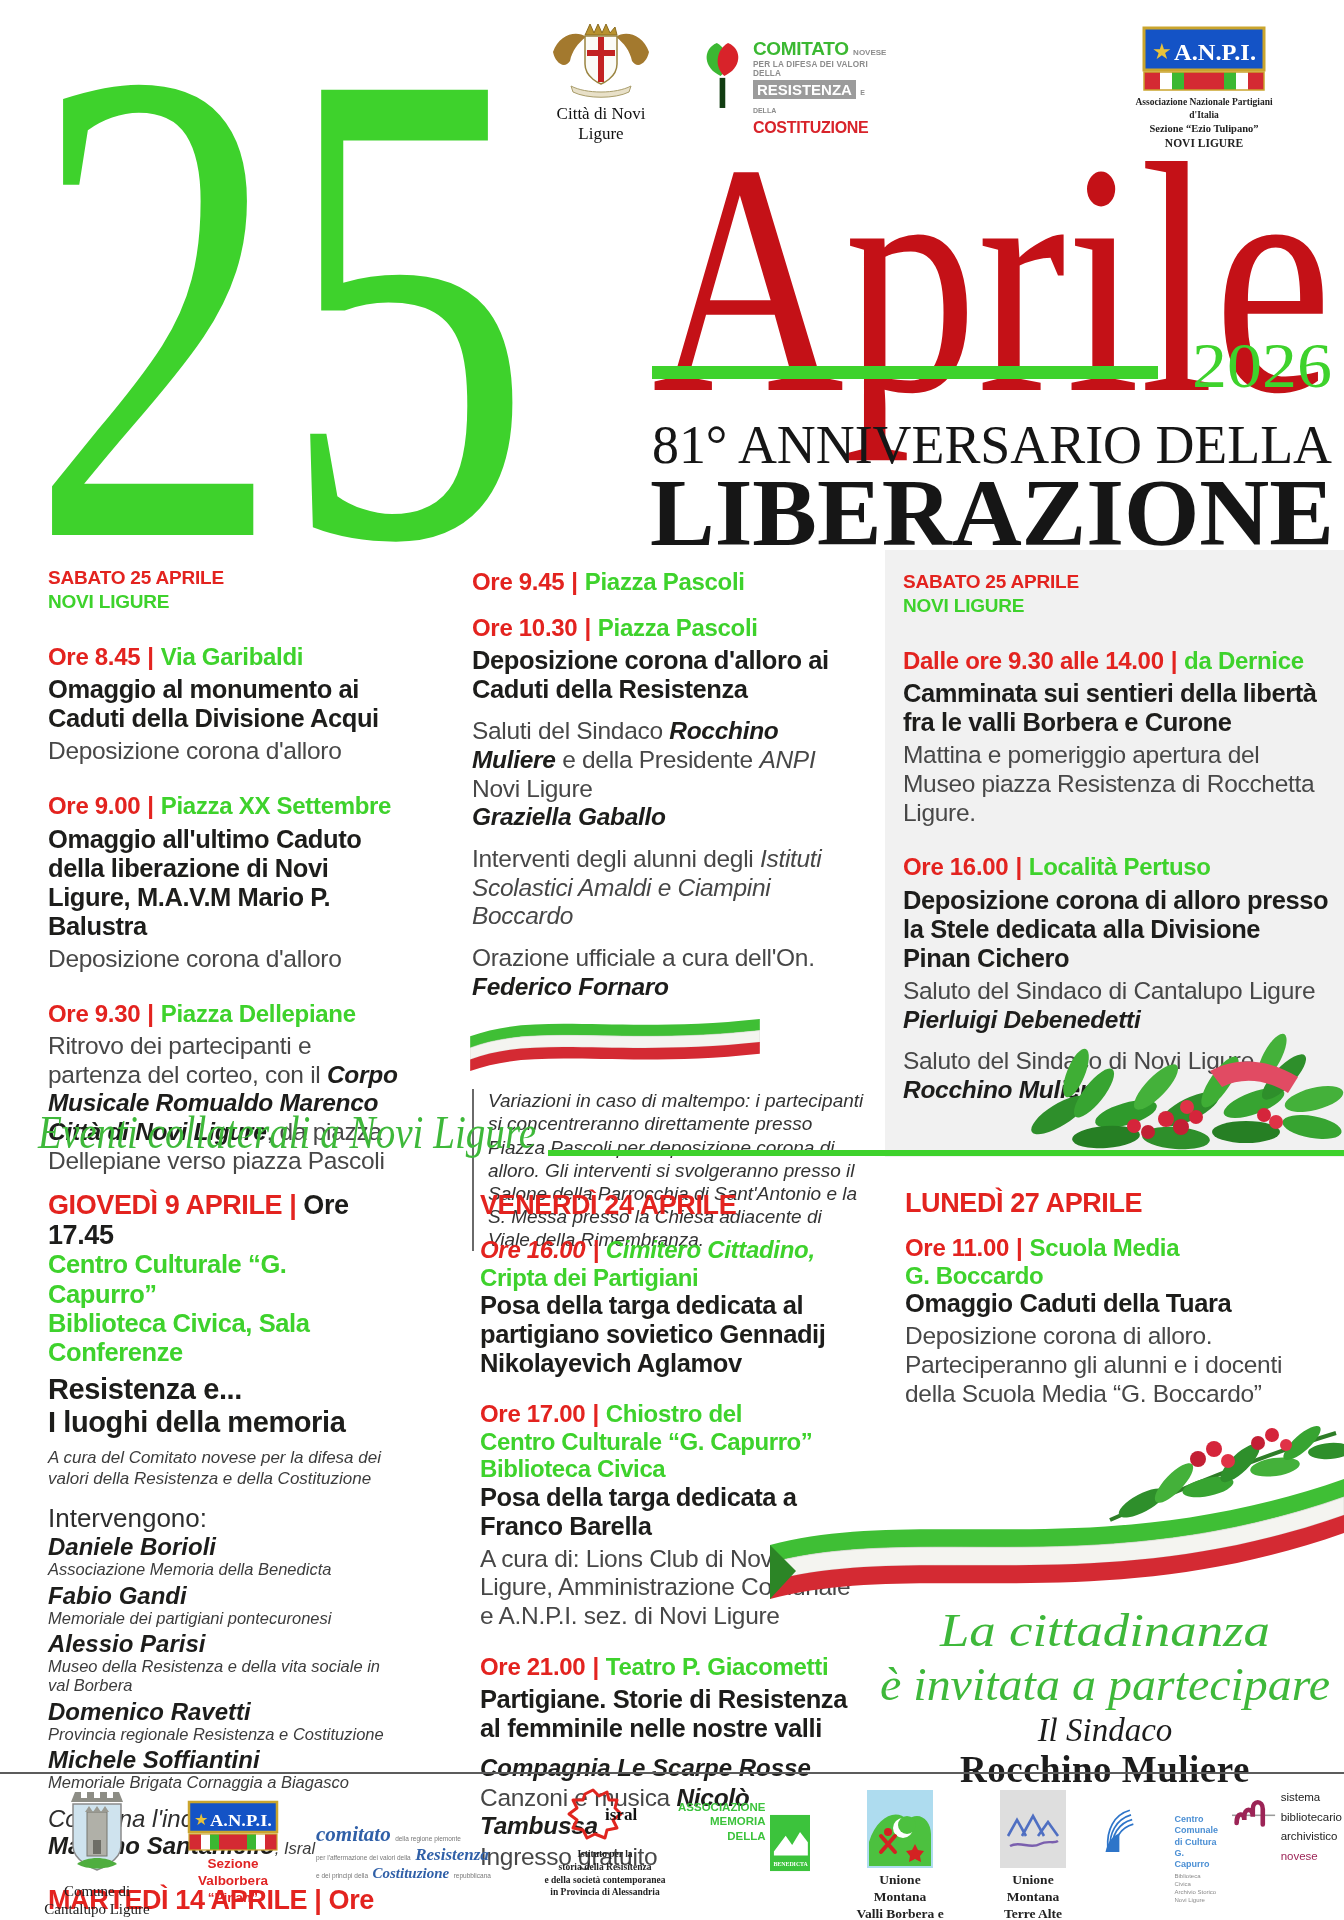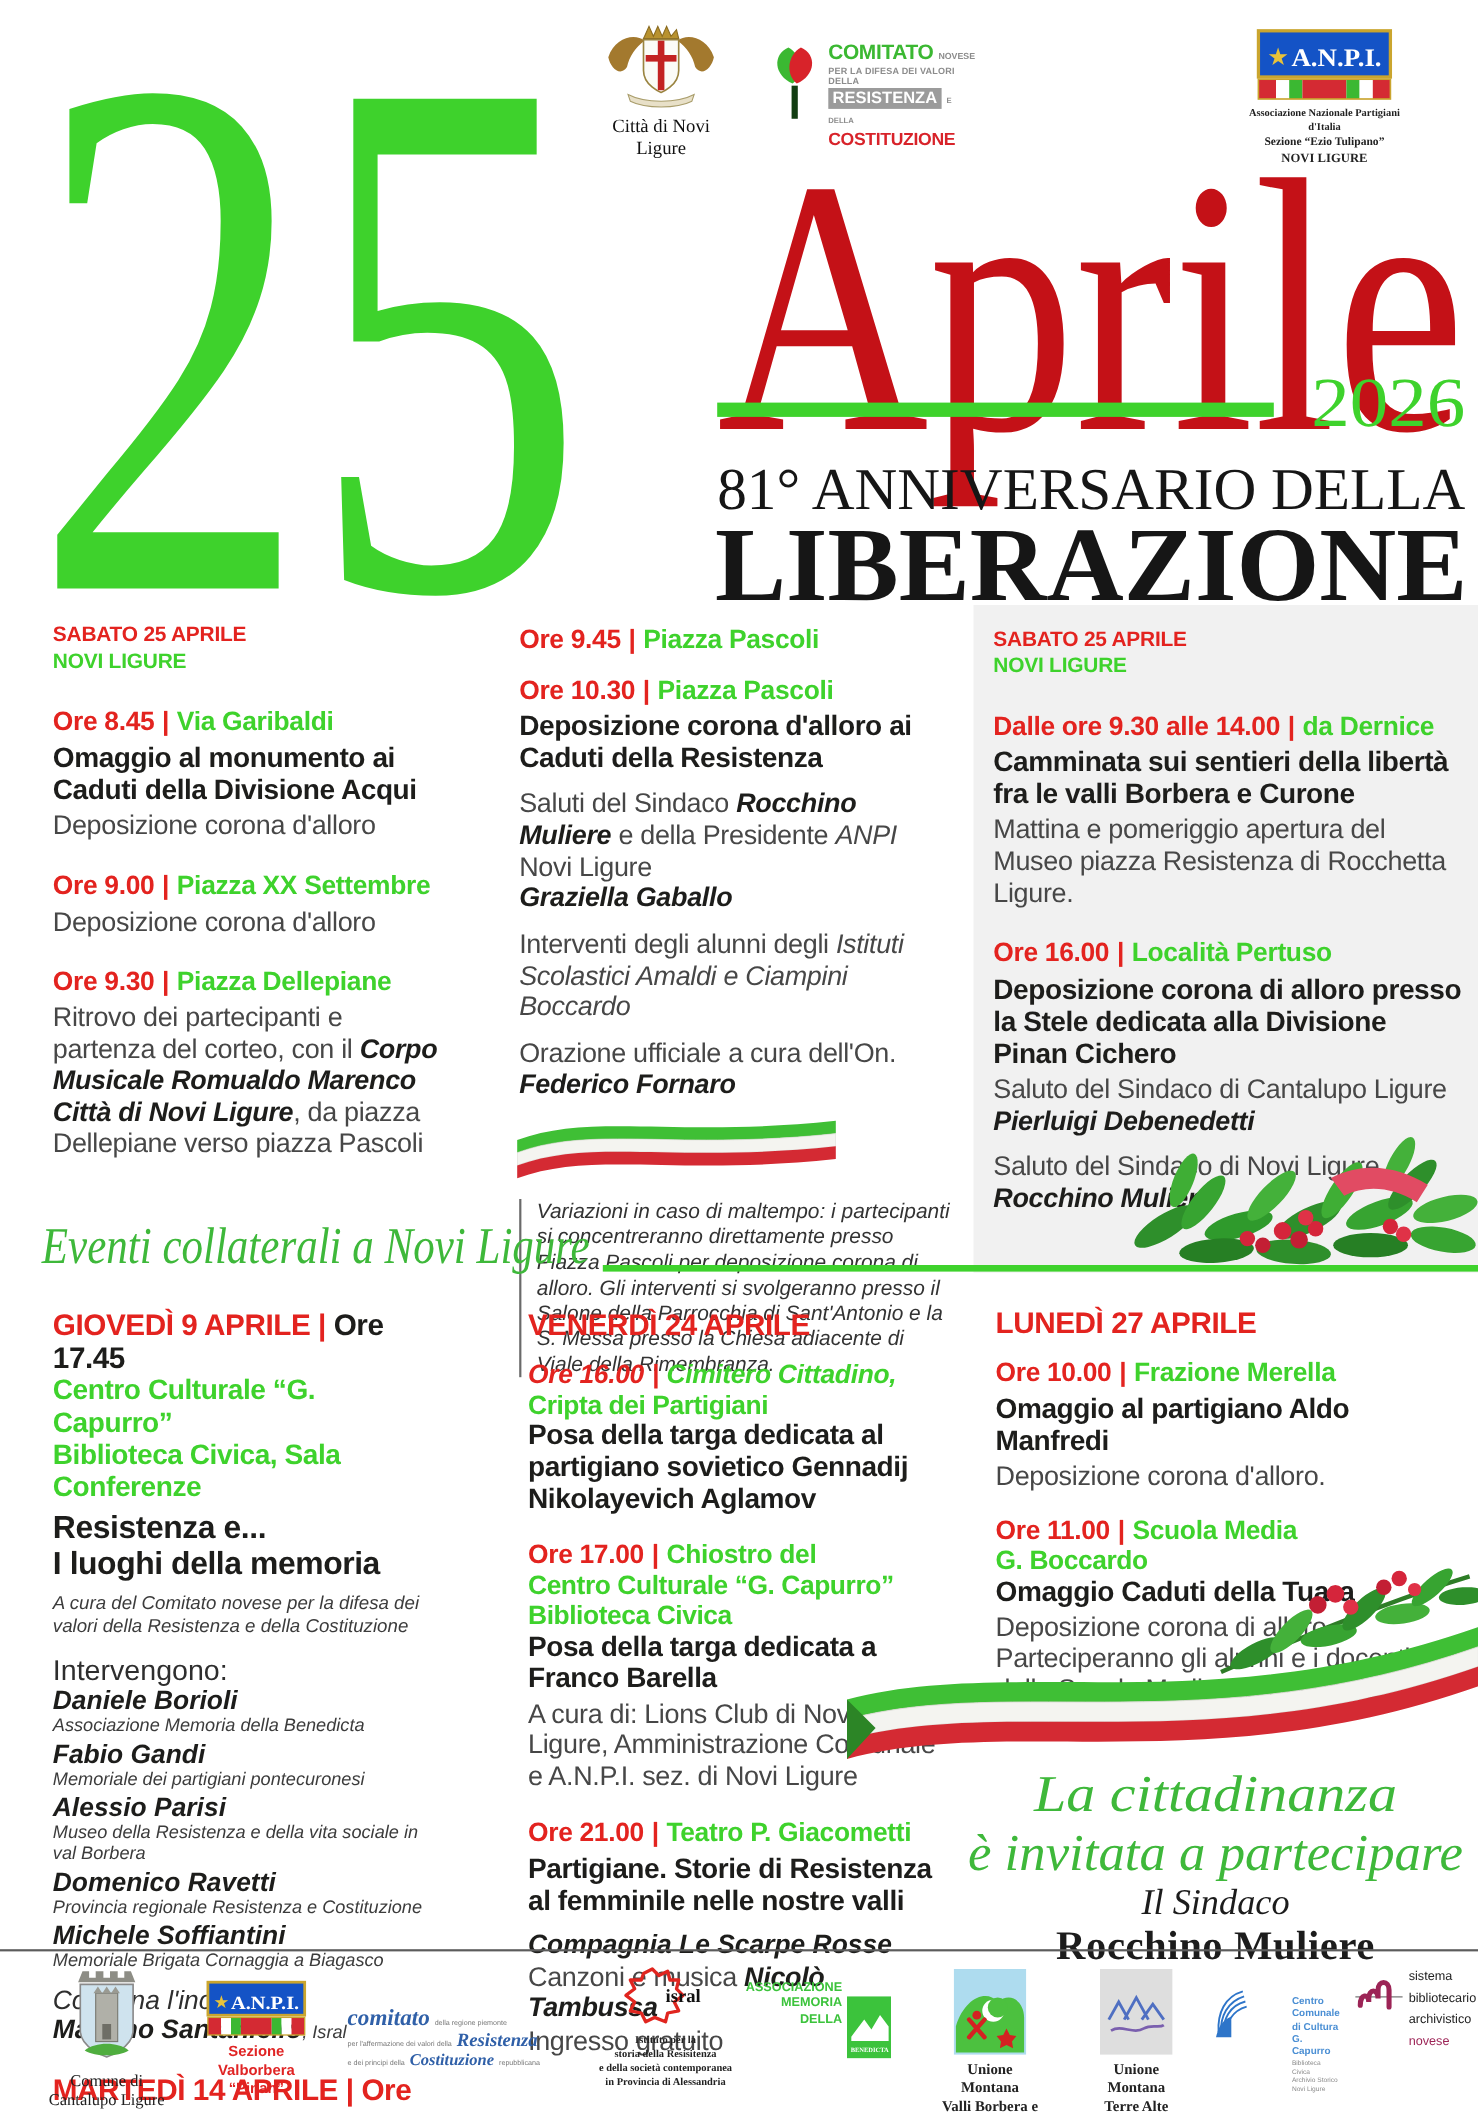--- a/index.html
+++ b/index.html
@@ -177,20 +177,21 @@
     <div class="c-red">SABATO 25 APRILE</div>
     <div class="c-grn">NOVI LIGURE</div>
   </div>
   <div class="event">
     <div class="evh"><span class="c-red">Ore 8.45</span><span class="pipe">|</span><span class="c-grn">Via Garibaldi</span></div>
     <div class="ttl">Omaggio al monumento ai Caduti della Divisione Acqui</div>
     <div class="nt">Deposizione corona d'alloro</div>
   </div>
   <div class="event">
     <div class="evh"><span class="c-red">Ore 9.00</span><span class="pipe">|</span><span class="c-grn">Piazza XX Settembre</span></div>
+    <div class="ttl">Omaggio all'ultimo Caduto della liberazione di Novi Ligure, M.A.V.M Mario P. Balustra</div>
     <div class="nt">Deposizione corona d'alloro</div>
   </div>
   <div class="event">
     <div class="evh"><span class="c-red">Ore 9.30</span><span class="pipe">|</span><span class="c-grn">Piazza Dellepiane</span></div>
     <div class="nt" style="margin-top:0;"><span>Ritrovo dei partecipanti e partenza del corteo, con il </span><span class="bi">Corpo Musicale Romualdo Marenco Città di Novi Ligure</span><span>, da piazza Dellepiane verso piazza Pascoli</span></div>
   </div>
 </div>
 
 <div class="abs" style="left:472px;top:568px;width:392px;">
   <div class="event" style="margin-bottom:18px;">
@@ -260,25 +261,20 @@
     <div class="evh"><span class="c-red">Ore 21.00</span><span class="pipe">|</span><span class="c-grn">Teatro P. Giacometti</span></div>
     <div class="ttl">Partigiane. Storie di Resistenza al femminile nelle nostre valli</div>
     <div class="bi" style="font-size:24px;margin-top:10px;">Compagnia Le Scarpe Rosse</div>
     <div class="nt" style="margin-top:2px;"><span>Canzoni e musica </span><span class="bi">Nicolò Tambussa</span></div>
     <div class="nt" style="margin-top:2px;">Ingresso gratuito</div>
   </div>
 </div>
 
 <div class="abs" style="left:905px;top:1188px;width:424px;">
   <div class="bday" style="margin-bottom:16px;">LUNEDÌ 27 APRILE</div>
-  <div class="event" style="margin-bottom:20px;">
-    <div class="evh"><span class="c-red">Ore 10.00</span><span class="pipe">|</span><span class="c-grn">Frazione Merella</span></div>
-    <div class="ttl">Omaggio al partigiano Aldo Manfredi</div>
-    <div class="nt">Deposizione corona d'alloro.</div>
-  </div>
   <div class="event">
     <div class="evh" style="margin-bottom:0;"><span class="c-red">Ore 11.00</span><span class="pipe">|</span><span class="c-grn">Scuola Media</span></div>
     <div class="gplace" style="font-size:24px;">G. Boccardo</div>
     <div class="ttl">Omaggio Caduti della Tuara</div>
     <div class="nt">Deposizione corona di alloro. Parteciperanno gli alunni e i docenti della Scuola Media “G. Boccardo”</div>
   </div>
 </div>
 
 <svg class="abs" style="left:770px;top:1425px;" width="574" height="190" viewBox="0 0 574 190">
   <g>

